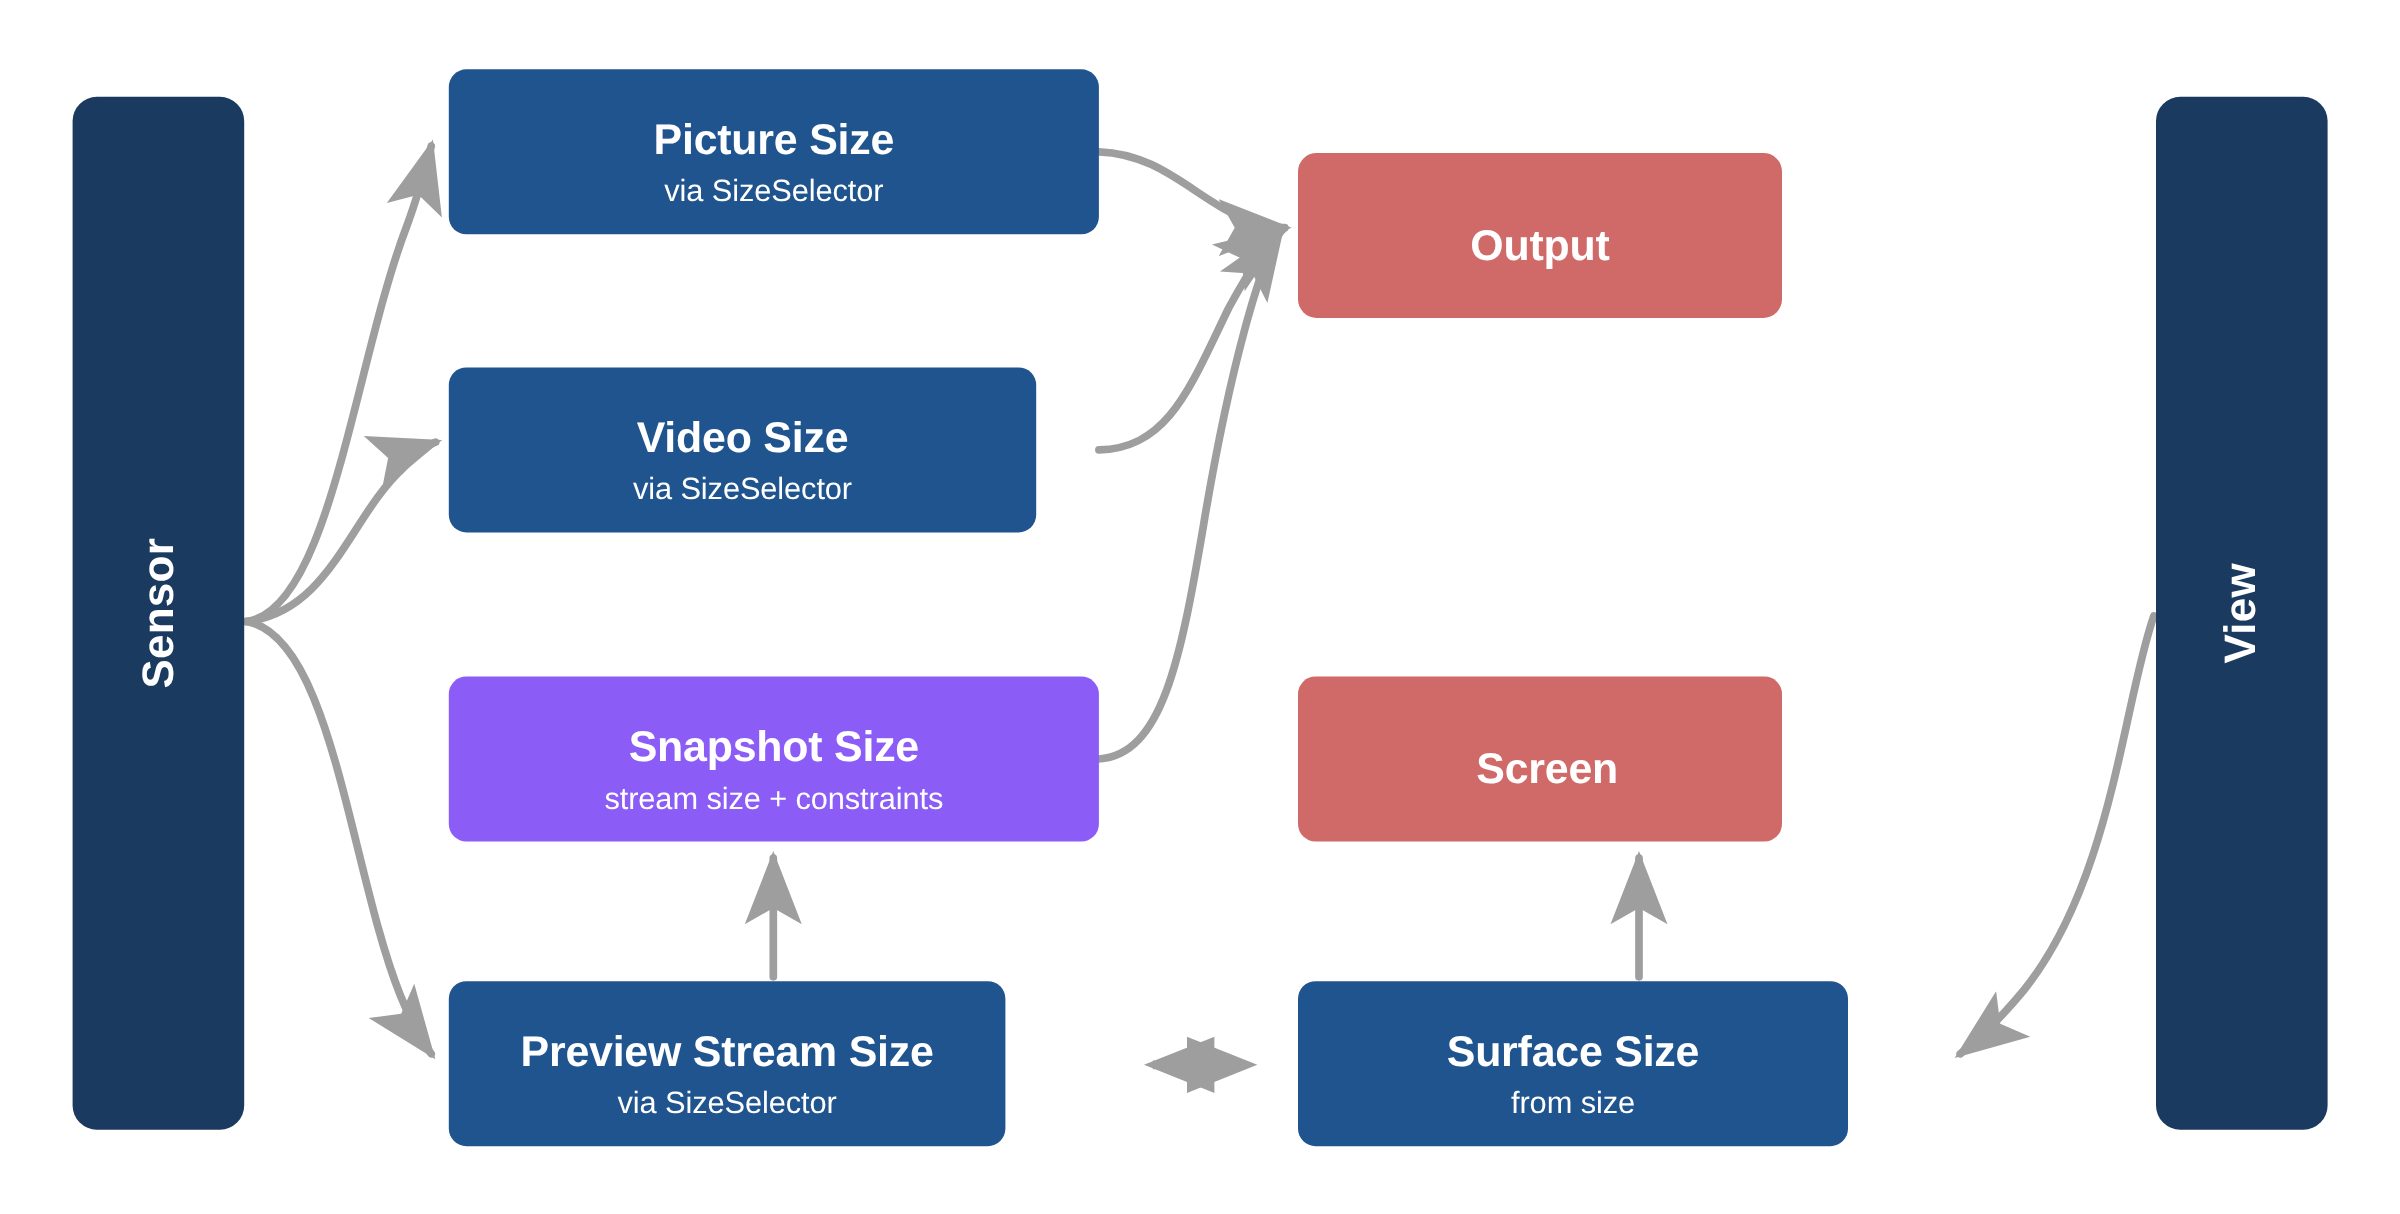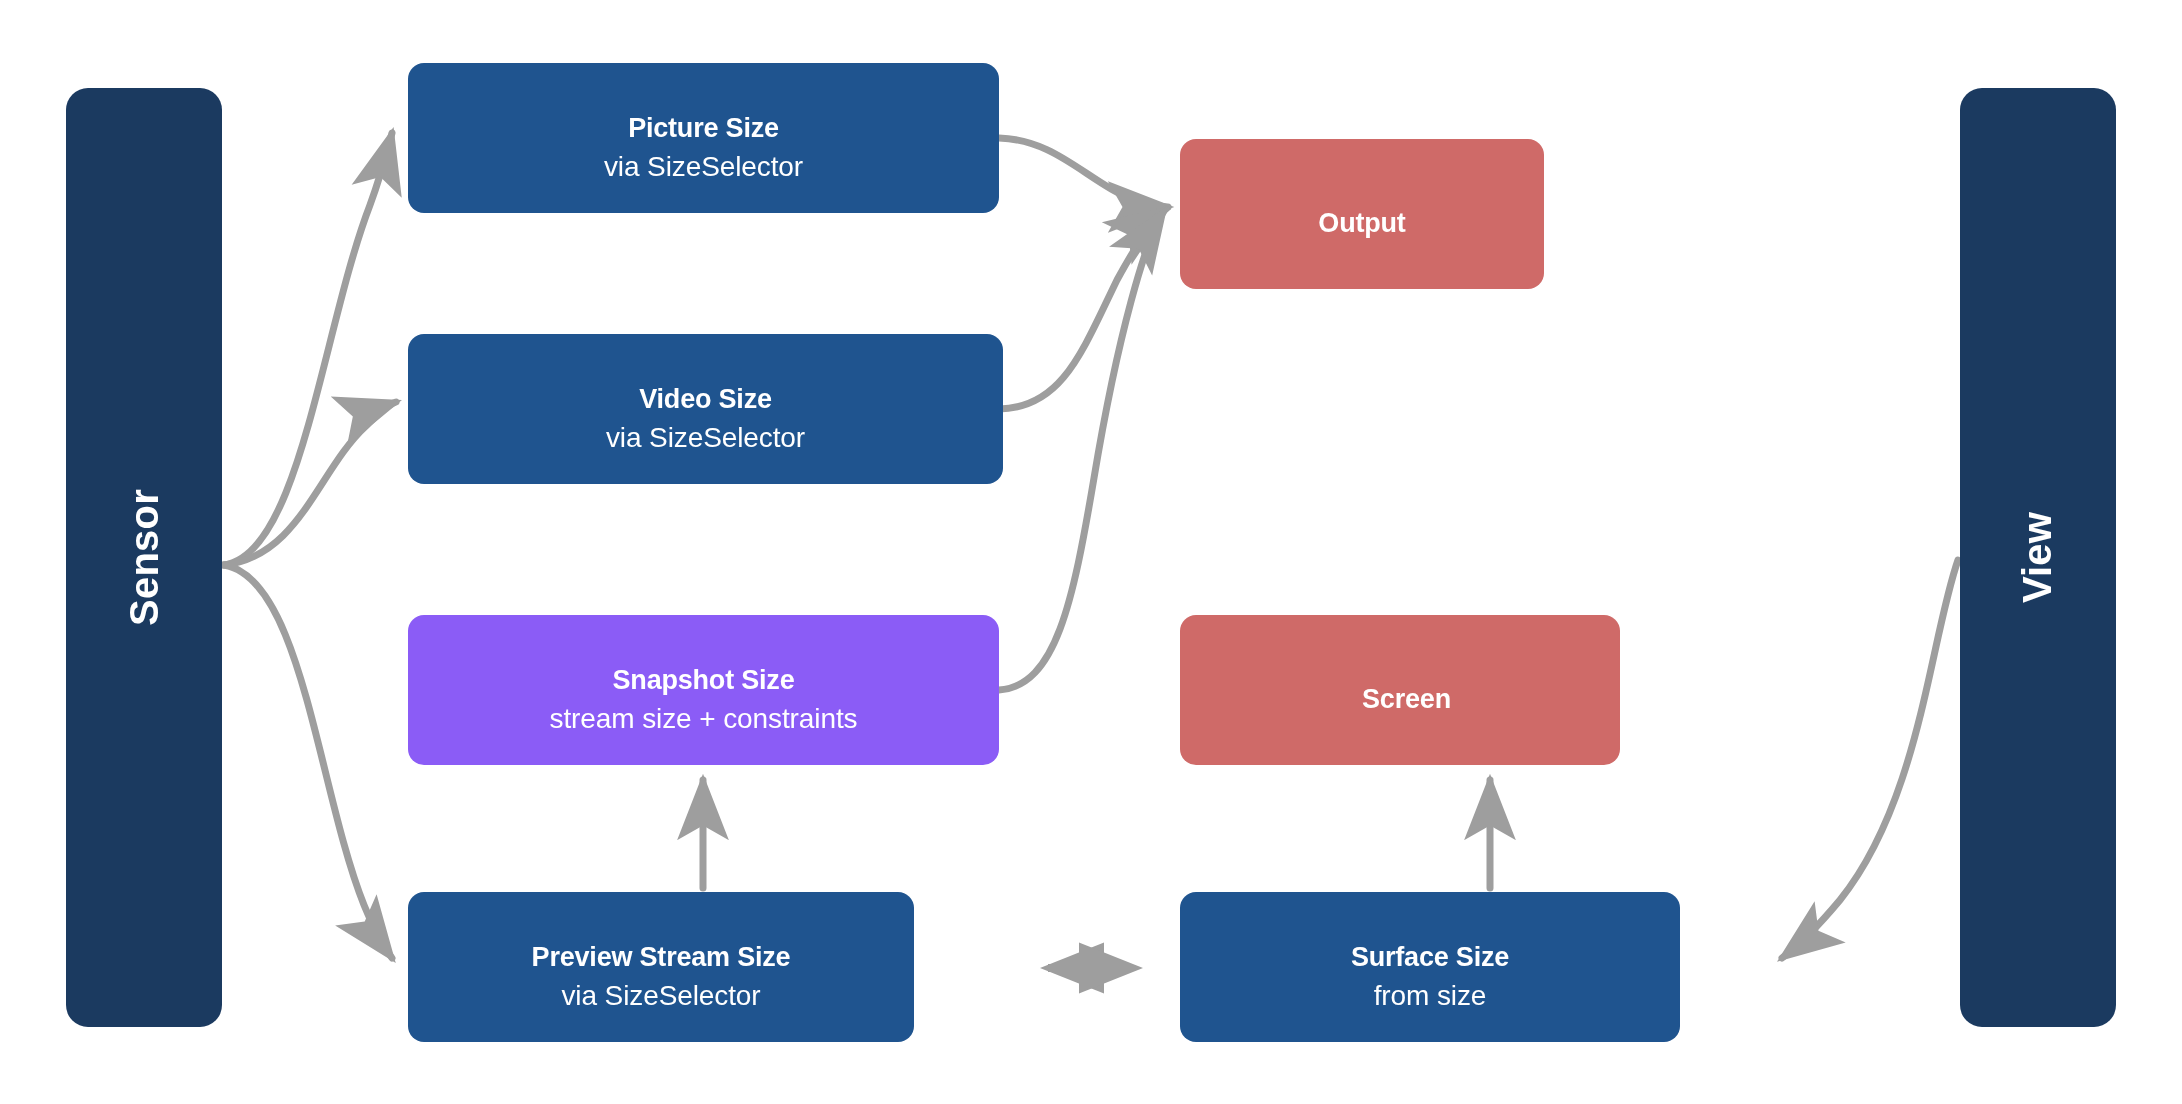--- a/index.html
+++ b/index.html
@@ -34,21 +34,21 @@
     flex-direction: column;
     align-items: center;
     justify-content: center;
     border-radius: 16px;
     color: #ffffff;
     text-align: center;
     line-height: 1.18;
   }
   .node .title {
     font-weight: bold;
-    font-size: 27px;
+    font-size: 39px;
     letter-spacing: -0.2px;
     margin-top: 20px;
   }
   .node .sub {
     font-weight: normal;
     font-size: 28px;
     margin-top: 6px;
     letter-spacing: -0.1px;
   }
   .lane {
@@ -118,36 +118,36 @@
 
   <div class="lane right" style="left:1960px; top:88px; width:156px; height:939px; background:#1b3a60;">
     <span class="lane-label">View</span>
   </div>
 
   <div class="node" style="left:408px; top:63px; width:591px; height:150px; background:#1f548f;">
     <span class="title">Picture Size</span>
     <span class="sub">via SizeSelector</span>
   </div>
 
-  <div class="node" style="left:408px; top:334px; width:595px; height:150px; background:#1f548f;">
+  <div class="node" style="left:408px; top:334px; width:534px; height:150px; background:#1f548f;">
     <span class="title">Video Size</span>
     <span class="sub">via SizeSelector</span>
   </div>
 
   <div class="node" style="left:408px; top:615px; width:591px; height:150px; background:#8b5cf6;">
     <span class="title">Snapshot Size</span>
     <span class="sub">stream size + constraints</span>
   </div>
 
   <div class="node" style="left:408px; top:892px; width:506px; height:150px; background:#1f548f;">
     <span class="title">Preview Stream Size</span>
     <span class="sub">via SizeSelector</span>
   </div>
 
-  <div class="node" style="left:1180px; top:139px; width:364px; height:150px; background:#cf6a68;">
+  <div class="node" style="left:1180px; top:139px; width:440px; height:150px; background:#cf6a68;border-radius:17px;">
     <span class="title">Output</span>
   </div>
 
   <div class="node" style="left:1180px; top:615px; width:440px; height:150px; background:#cf6a68;padding-left:13px;">
     <span class="title">Screen</span>
   </div>
 
   <div class="node" style="left:1180px; top:892px; width:500px; height:150px; background:#1f548f;">
     <span class="title">Surface Size</span>
     <span class="sub">from size</span>

